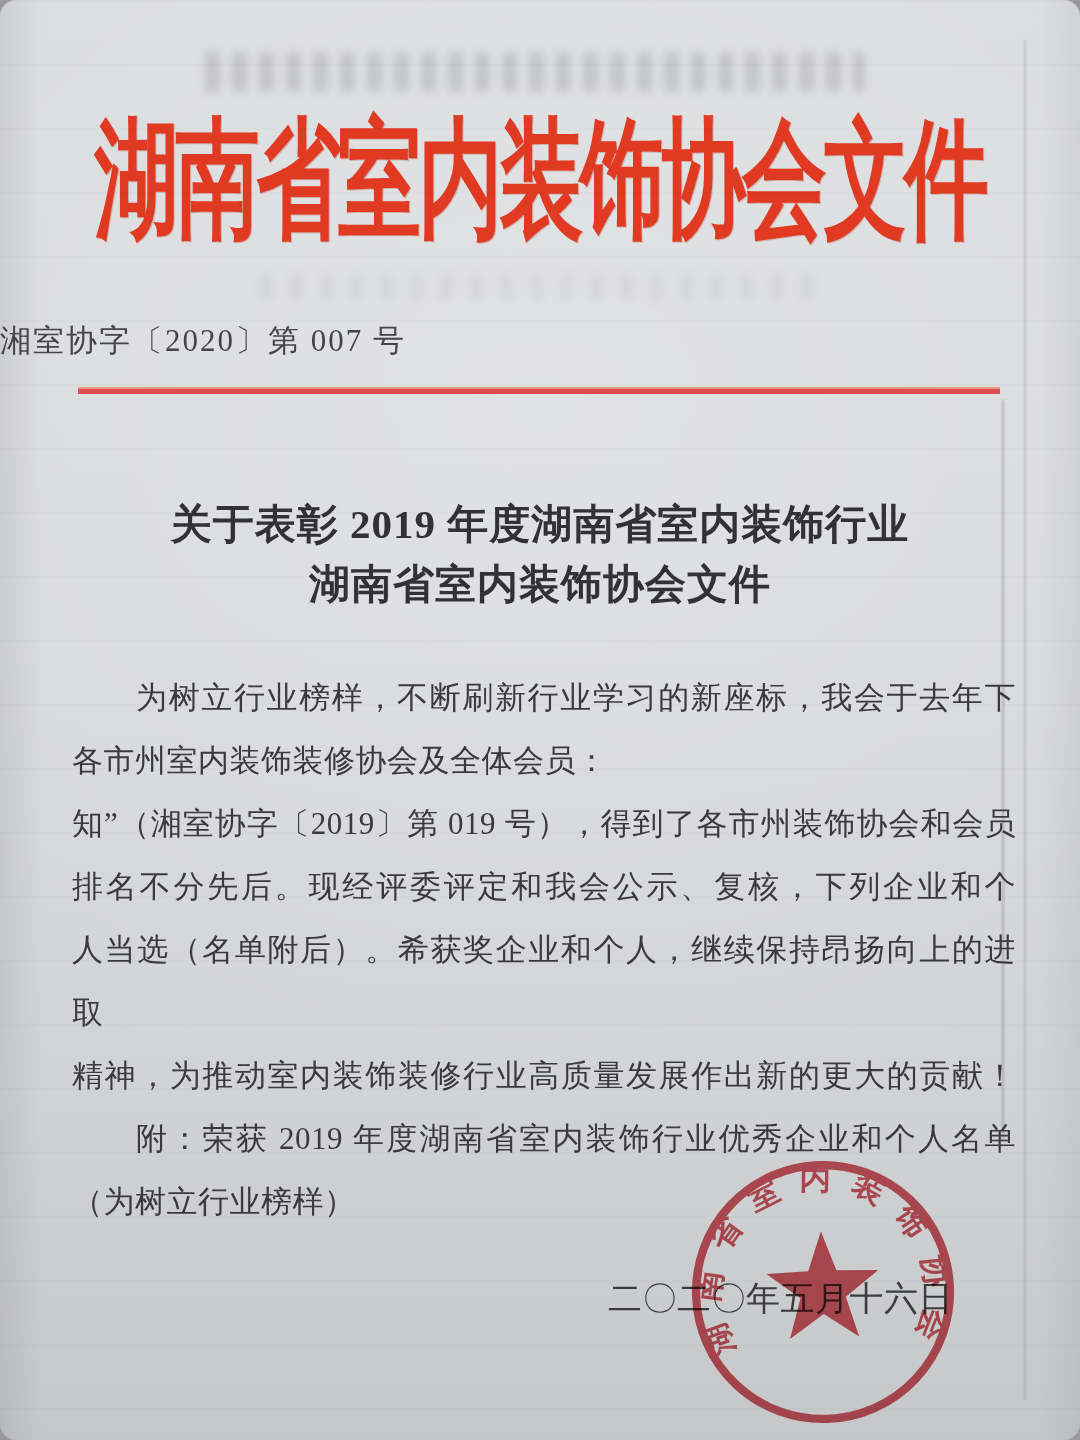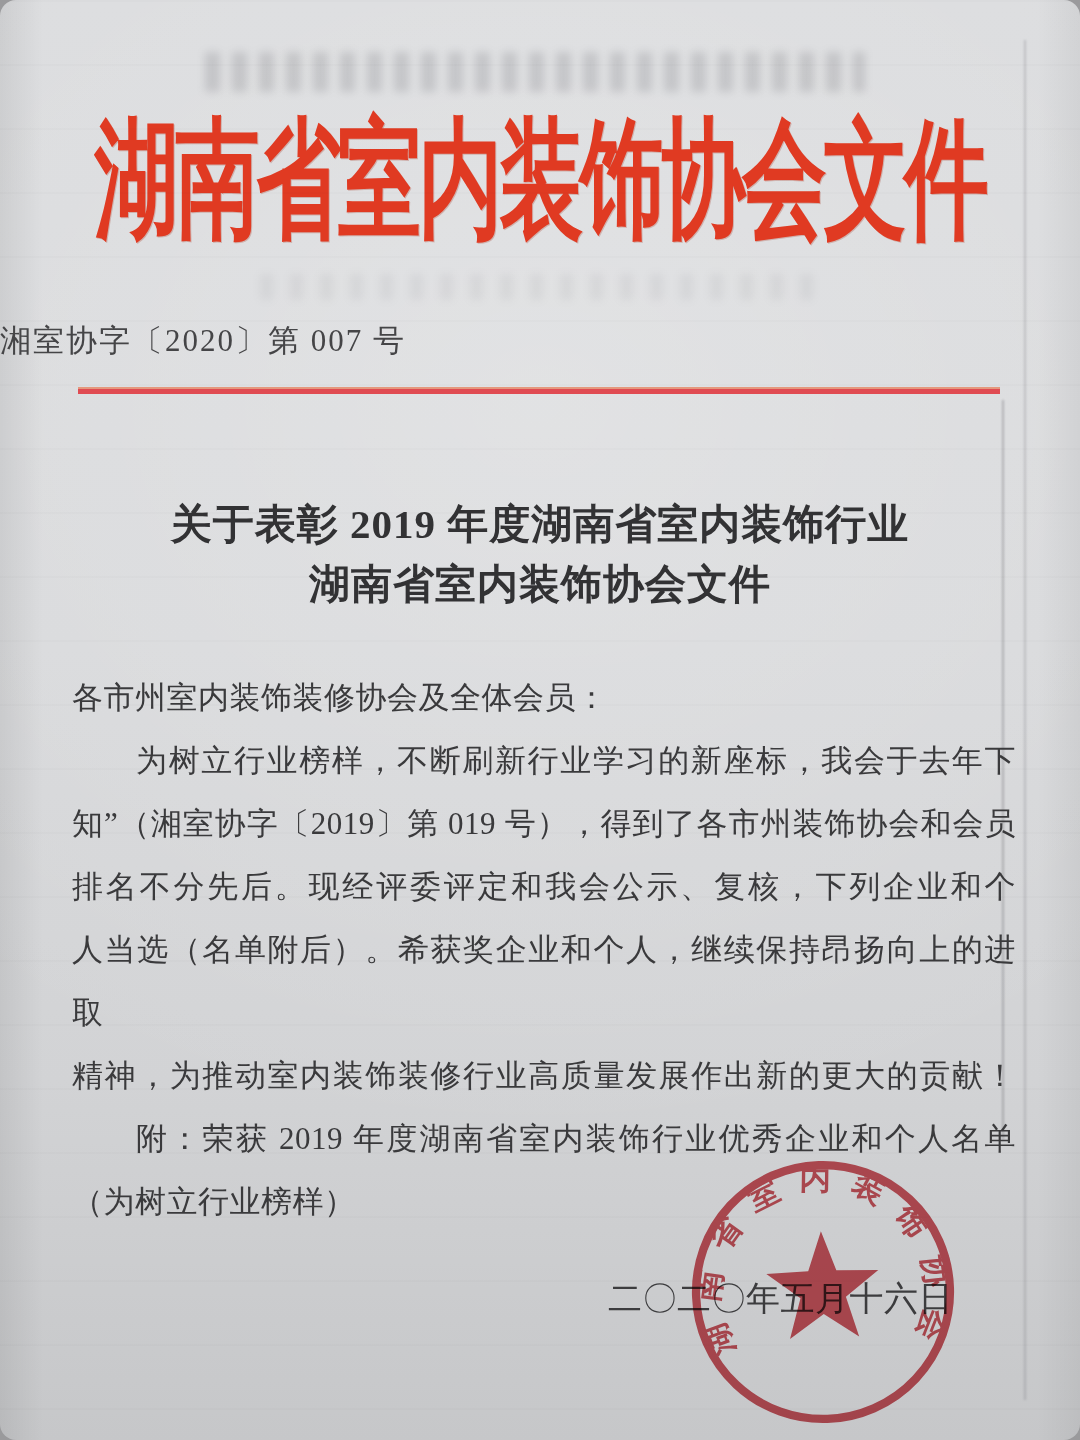--- a/index.html
+++ b/index.html
@@ -122,22 +122,22 @@
   <div class="doc-number">湘室协字〔2020〕第 007 号</div>
 
   <div class="red-rule"></div>
 
   <div class="heading">
     <div>关于表彰 2019 年度湖南省室内装饰行业</div>
     <div>湖南省室内装饰协会文件</div>
   </div>
 
   <div class="body-text">
+      <div class="body-line indent just">为树立行业榜样，不断刷新行业学习的新座标，我会于去年下</div>
       <div class="body-line">各市州室内装饰装修协会及全体会员：</div>
-      <div class="body-line indent just">为树立行业榜样，不断刷新行业学习的新座标，我会于去年下</div>
       <div class="body-line just">知”（湘室协字〔2019〕第 019 号），得到了各市州装饰协会和会员</div>
       <div class="body-line just">排名不分先后。现经评委评定和我会公示、复核，下列企业和个</div>
       <div class="body-line just">人当选（名单附后）。希获奖企业和个人，继续保持昂扬向上的进取</div>
       <div class="body-line just">精神，为推动室内装饰装修行业高质量发展作出新的更大的贡献！</div>
       <div class="body-line indent just">附：荣获 2019 年度湖南省室内装饰行业优秀企业和个人名单</div>
       <div class="body-line">（为树立行业榜样）</div>
     </div>
 
   <div class="date-line">二〇二〇年五月十六日</div>
 

